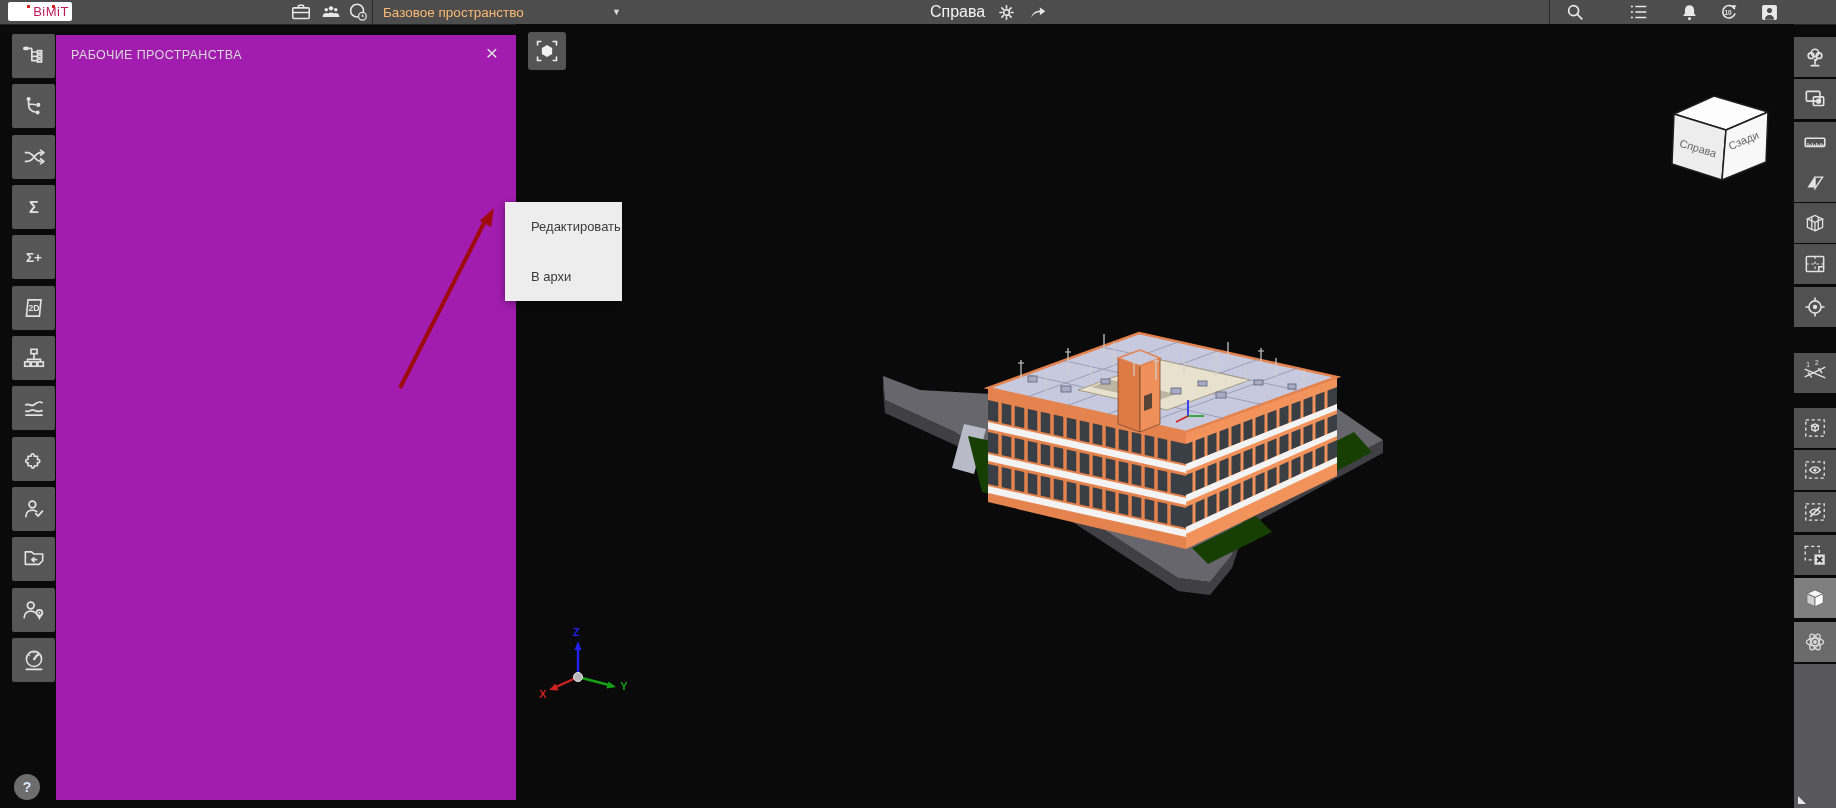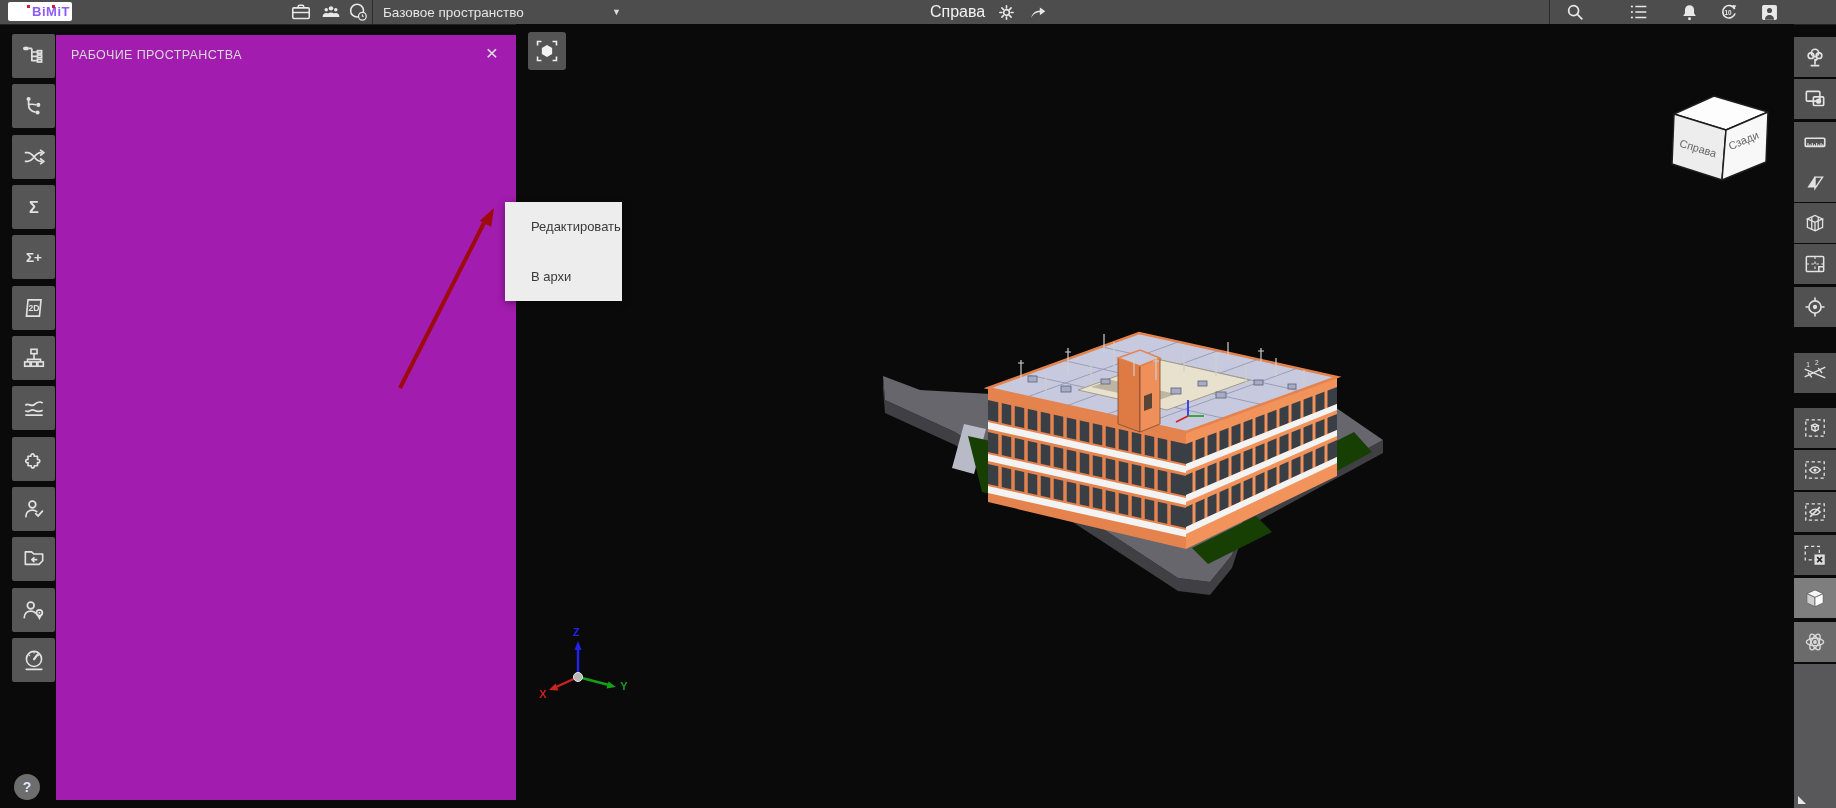--- a/index.html
+++ b/index.html
@@ -2,27 +2,27 @@
 <html><head>
 <meta charset="utf-8">
 <style>
   html,body{margin:0;padding:0;background:#000;}
   #app{position:relative;width:1836px;height:808px;background:#0a0a0a;overflow:hidden;
        font-family:"Liberation Sans",sans-serif;-webkit-font-smoothing:antialiased;}
   
   .topbar{position:absolute;left:0;top:0;width:1836px;height:24px;background:#4d4d4d;border-bottom:1px solid #222;}
   .logo-box{position:absolute;left:8px;top:2px;width:64px;height:19px;background:#fff;border-radius:2px;
             display:flex;align-items:center;justify-content:center;}
-  .logo-text{font-size:13px;font-weight:bold;color:#8b5cf6;letter-spacing:.5px;position:relative;margin-left:22px;}
+  .logo-text{font-size:13px;font-weight:normal;color:#be185d;letter-spacing:.5px;position:relative;margin-left:22px;}
   .logo-dot{position:absolute;width:3px;height:3px;background:#d21f1f;}
   .tb-ic{position:absolute;top:0;width:24px;height:24px;display:flex;align-items:center;justify-content:center;cursor:pointer;}
   .tb-ic svg{display:block;}
   .tb-divider{position:absolute;top:0;width:1px;height:24px;background:#2b2b2b;}
   .ws-label{position:absolute;left:383px;top:0;height:24px;display:flex;align-items:center;
-            font-size:13.5px;color:#e5e5e5;cursor:pointer;}
+            font-size:13.5px;color:#fdba74;cursor:pointer;}
   .ws-chevron{position:absolute;left:612px;top:0;height:24px;display:flex;align-items:center;
               font-size:9px;color:#dcdcdc;cursor:pointer;}
   .proj-title{position:absolute;left:930px;top:0;height:24px;display:flex;align-items:center;
               font-size:16px;color:#f2f2f2;}
   
   .ltb{position:absolute;left:12px;width:43px;height:44px;background:#565656;border-radius:2px;
        display:flex;align-items:center;justify-content:center;cursor:pointer;padding:0;border:0;}
   .ltb svg{display:block;}
   .ltb text{font-family:"Liberation Sans",sans-serif;}
   

